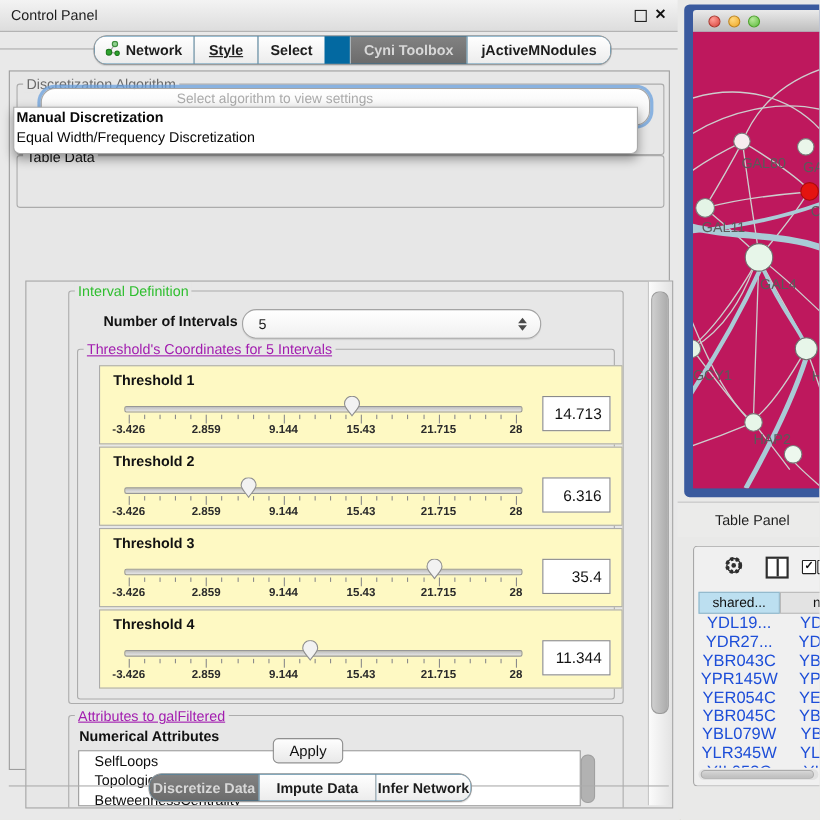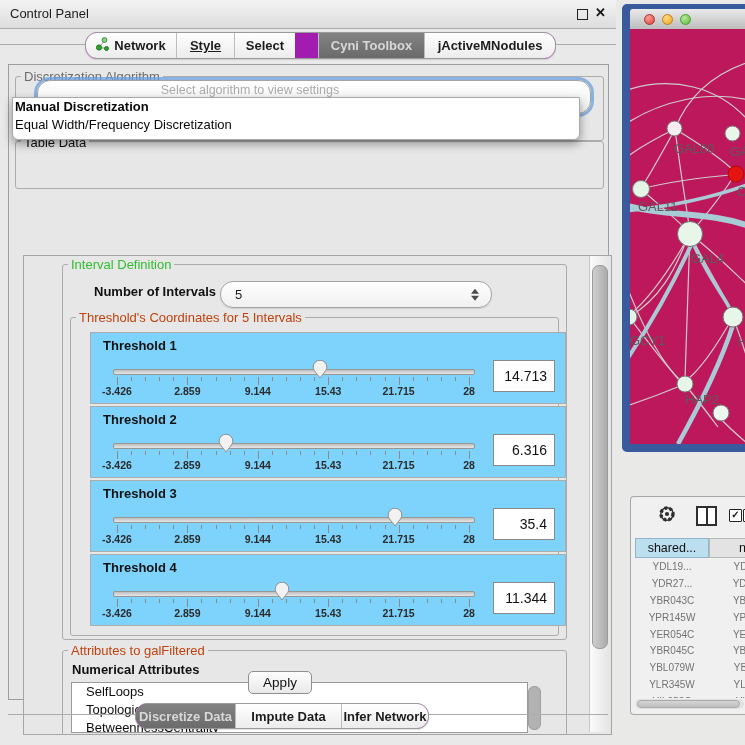--- a/index.html
+++ b/index.html
@@ -9,32 +9,32 @@
   
   .cp{position:absolute;left:0;top:0;width:618px;height:745px;background:#E9E9E9;
       border-right:1px solid #B5B5B5;}
   .cp-titlebar{position:absolute;left:0;top:0;width:618px;height:28px;
       background:linear-gradient(#F3F3F3,#DDDDDD);border-bottom:1px solid #ADADAD;}
   .cp-title{position:absolute;left:10px;top:6px;font-size:13px;color:#1d1d1d;}
   .float-btn{position:absolute;left:577px;top:9px;width:9px;height:9px;border:1.6px solid #222;background:transparent;}
   .close-btn{position:absolute;left:595px;top:5px;font-size:13px;font-weight:bold;color:#111;}
   .hline{position:absolute;height:1px;background:#ACACAC;}
   
-  .seg-bar{position:absolute;display:flex;background:#a21caf;border:1px solid #9B9B9B;
+  .seg-bar{position:absolute;display:flex;background:#0369a1;border:1px solid #9B9B9B;
       border-radius:12px;overflow:hidden;box-shadow:0 1px 1px rgba(0,0,0,0.12);}
   .seg{display:flex;align-items:center;justify-content:center;font-size:13px;font-weight:600;
       color:#1c1c1c;border-left:1px solid #BDBDBD;background:linear-gradient(#FFFFFF,#ECECEC);gap:5px;}
   .seg:first-child{border-left:none;}
   .seg.sel{background:linear-gradient(#828282,#6B6B6B);color:#D8D8D8;}
   
   .main-panel{position:absolute;left:8px;top:64px;width:599px;height:634px;
       background:#E7E7E7;border:1px solid #9E9E9E;}
   .groupbox{position:absolute;border:1px solid #ACACAC;border-radius:3px;background:transparent;}
   .group-title{position:absolute;font-size:13px;background:#E7E7E7;padding:0 3px;white-space:nowrap;}
-  .green{color:#2FBE2F;} .blue{color:#c2410c;}
+  .green{color:#2FBE2F;} .blue{color:#a21caf;text-decoration:underline;}
   
   .combo{position:absolute;background:linear-gradient(#FFFFFF,#F0F0F0);border:1px solid #A4A4A4;
       border-radius:13px;box-shadow:0 1px 1px rgba(0,0,0,0.1);}
   .combo-text{position:absolute;left:14px;top:0;bottom:0;display:flex;align-items:center;
       font-size:13px;color:#1b1b1b;white-space:nowrap;}
   .stepper{position:absolute;right:11px;top:50%;transform:translateY(-50%);width:9px;}
   .stepper .up{width:0;height:0;border-left:4.5px solid transparent;border-right:4.5px solid transparent;
       border-bottom:5px solid #4a4a4a;margin-bottom:2.5px;}
   .stepper .dn{width:0;height:0;border-left:4.5px solid transparent;border-right:4.5px solid transparent;
       border-top:5px solid #4a4a4a;}
@@ -46,21 +46,21 @@
       border:1px solid #A9A9A9;border-radius:0 0 6px 6px;box-shadow:0 4px 10px rgba(0,0,0,0.38);z-index:30;}
   .popup .mi{font-size:13px;color:#090909;padding:1px 2px;line-height:16px;white-space:nowrap;}
   .popup .mi.b{font-weight:bold;}
   
   .scrollgroup{position:absolute;left:14px;top:190px;width:587px;height:478px;
       border:1px solid #A6A6A6;background:#E7E7E7;overflow:hidden;}
   .vtrack{position:absolute;background:linear-gradient(90deg,#FBFBFB,#E3E3E3);border-left:1px solid #C7C7C7;}
   .vthumb{position:absolute;border-radius:7px;background:linear-gradient(90deg,#CFCFCF,#ABABAB);
       border:1px solid #9A9A9A;}
   
-  .thr{position:absolute;left:66px;width:474px;height:70px;border:1px solid #ABABAB;background:#7dd3fc;text-decoration:underline;}
+  .thr{position:absolute;left:66px;width:474px;height:70px;border:1px solid #ABABAB;background:#fef9c3;text-decoration:underline;}
   .thr-label{position:absolute;left:12px;top:5px;font-size:13px;font-weight:bold;color:#111;}
   .track{position:absolute;left:22px;top:36px;width:360px;height:4px;border-radius:2px;
       background:linear-gradient(#BFBFBF,#E6E6E6);border:1px solid #979797;}
   .thumb{position:absolute;top:27px;width:16px;height:19px;}
   .tickrow{position:absolute;left:26px;top:44px;width:352px;height:8px;}
   .tick{position:absolute;width:1px;background:#8B8B8B;}
   .ticklabels{position:absolute;left:26px;top:52px;width:352px;height:12px;}
   .ticklbl{position:absolute;transform:translateX(-50%);font-size:10.5px;font-weight:600;color:#2b2b2b;white-space:nowrap;}
   .valbox{position:absolute;right:10px;top:27px;width:62px;height:32px;background:#FFFFFF;
       border:1px solid #8A8A8A;font-size:14px;color:#111;display:flex;align-items:center;
@@ -88,21 +88,21 @@
   .tp-body{position:absolute;left:14px;top:496px;width:115px;height:217px;background:#F0F0F0;
       border:1px solid #A8A8A8;border-radius:4px 0 0 4px;border-right:none;}
   .split-icon{position:absolute;left:65px;top:9px;width:17px;height:16px;border:2px solid #2E2E2E;background:#FFF;}
   .split-icon::after{content:"";position:absolute;left:50%;top:0;bottom:0;width:2px;background:#2E2E2E;transform:translateX(-50%);}
   .cbx{position:absolute;top:12px;width:11px;height:11px;border:1.5px solid #222;border-radius:1px;
       font-size:10px;font-weight:bold;color:#111;line-height:10px;text-align:center;background:#FFF;}
   .tbl-hcell{position:absolute;top:41px;height:20px;font-size:12.5px;color:#111;display:flex;
       align-items:center;justify-content:center;box-sizing:border-box;}
   .tbl-rows{position:absolute;left:4px;top:61px;width:111px;height:140px;overflow:hidden;}
   .tbl-row{display:flex;height:16.9px;}
-  .tbl-cell{font-size:10px;color:#737373;display:flex;align-items:center;justify-content:center;white-space:nowrap;}
+  .tbl-cell{font-size:15px;color:#1d4ed8;display:flex;align-items:center;justify-content:center;white-space:nowrap;}
   .hscroll{position:absolute;left:4px;top:202px;width:109px;height:10px;background:#E2E2E2;border-radius:5px;}
   .hthumb{position:absolute;left:2px;top:1px;width:103px;height:8px;border-radius:4px;
       background:linear-gradient(#D6D6D6,#BEBEBE);border:1px solid #ABABAB;box-sizing:border-box;}
 </style>
 </head>
 <body>
 
 <div class="cp">
   <div class="cp-titlebar">
     <div class="cp-title">Control Panel</div>
@@ -427,20 +427,23 @@
           <text x="107" y="167" font-size="13" fill="#5A5A5A" font-family="&quot;Liberation Sans&quot;, sans-serif">C</text>
           <text x="8" y="182" font-size="13" fill="#5A5A5A" font-family="&quot;Liberation Sans&quot;, sans-serif">GAL11</text>
           <text x="61" y="234" font-size="13" fill="#5A5A5A" font-family="&quot;Liberation Sans&quot;, sans-serif">GAL4</text>
           <text x="0" y="316" font-size="13" fill="#5A5A5A" font-family="&quot;Liberation Sans&quot;, sans-serif">GCY1</text>
           <text x="108" y="317" font-size="13" fill="#5A5A5A" font-family="&quot;Liberation Sans&quot;, sans-serif">H</text>
           <text x="55" y="375" font-size="13" fill="#5A5A5A" font-family="&quot;Liberation Sans&quot;, sans-serif">HAP2</text>
         </svg>
     </div>
   </div>
 
+  <div class="tp-header">
+    <div class="tp-title">Table Panel</div>
+  </div>
   <div class="tp-body">
     <span style="position:absolute;left:26px;top:7px;">
       <svg width="20" height="20" viewBox="0 0 20 20">
         <circle cx="10" cy="10" r="6" fill="none" stroke="#2E2E2E" stroke-width="3.4" stroke-dasharray="2.8 2.2"></circle>
         <circle cx="10" cy="10" r="6.2" fill="none" stroke="#2E2E2E" stroke-width="1.4"></circle>
         <circle cx="10" cy="10" r="2.1" fill="#2E2E2E"></circle>
       </svg>
     </span>
     <div class="split-icon"></div>
     <div class="cbx" style="left:98px;">✓</div>

